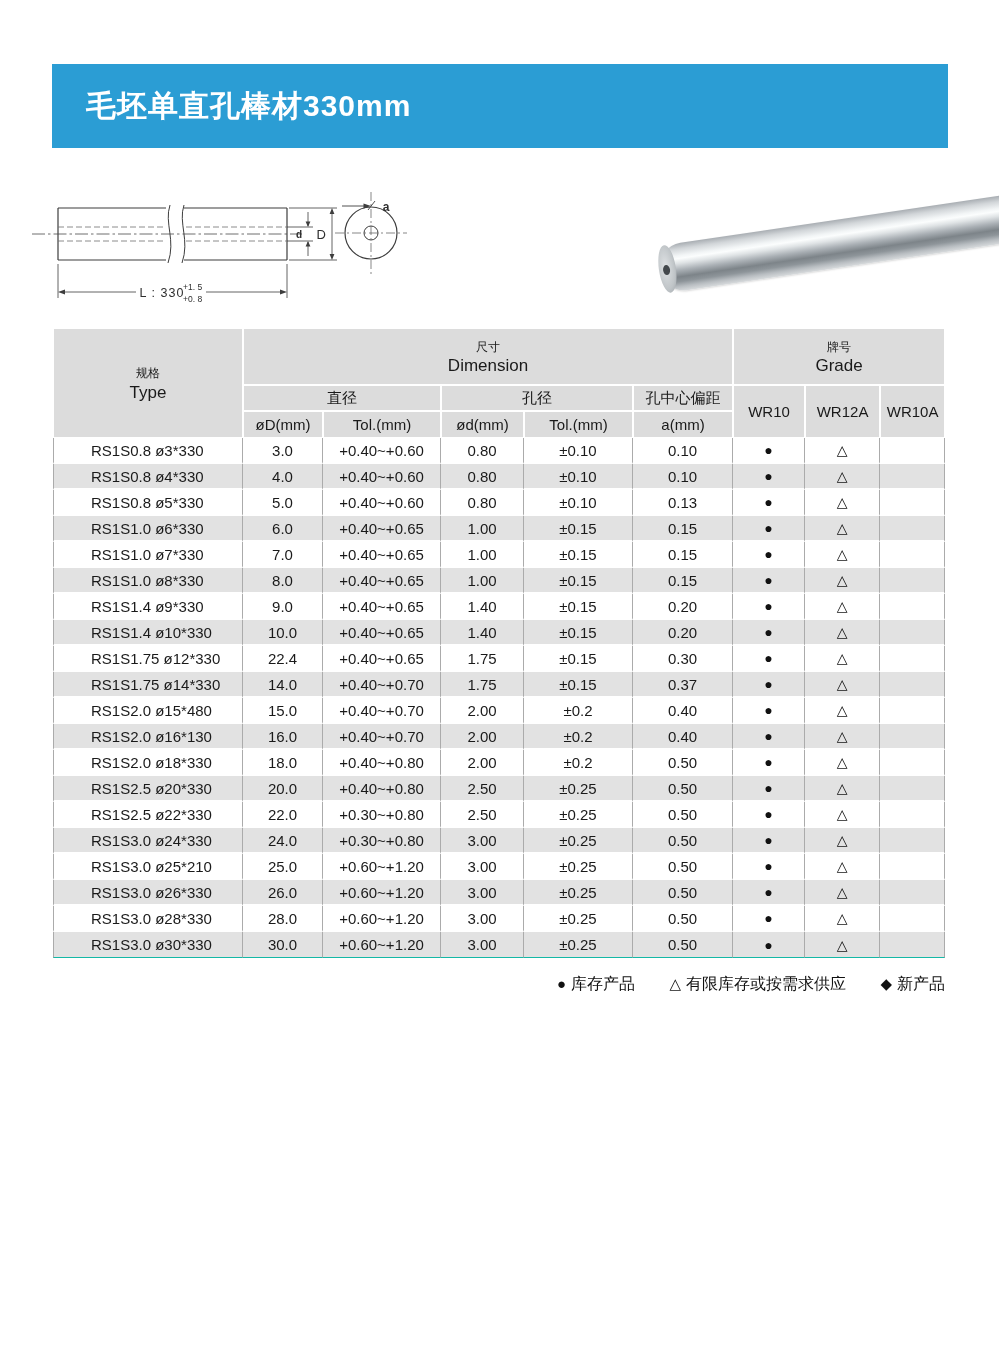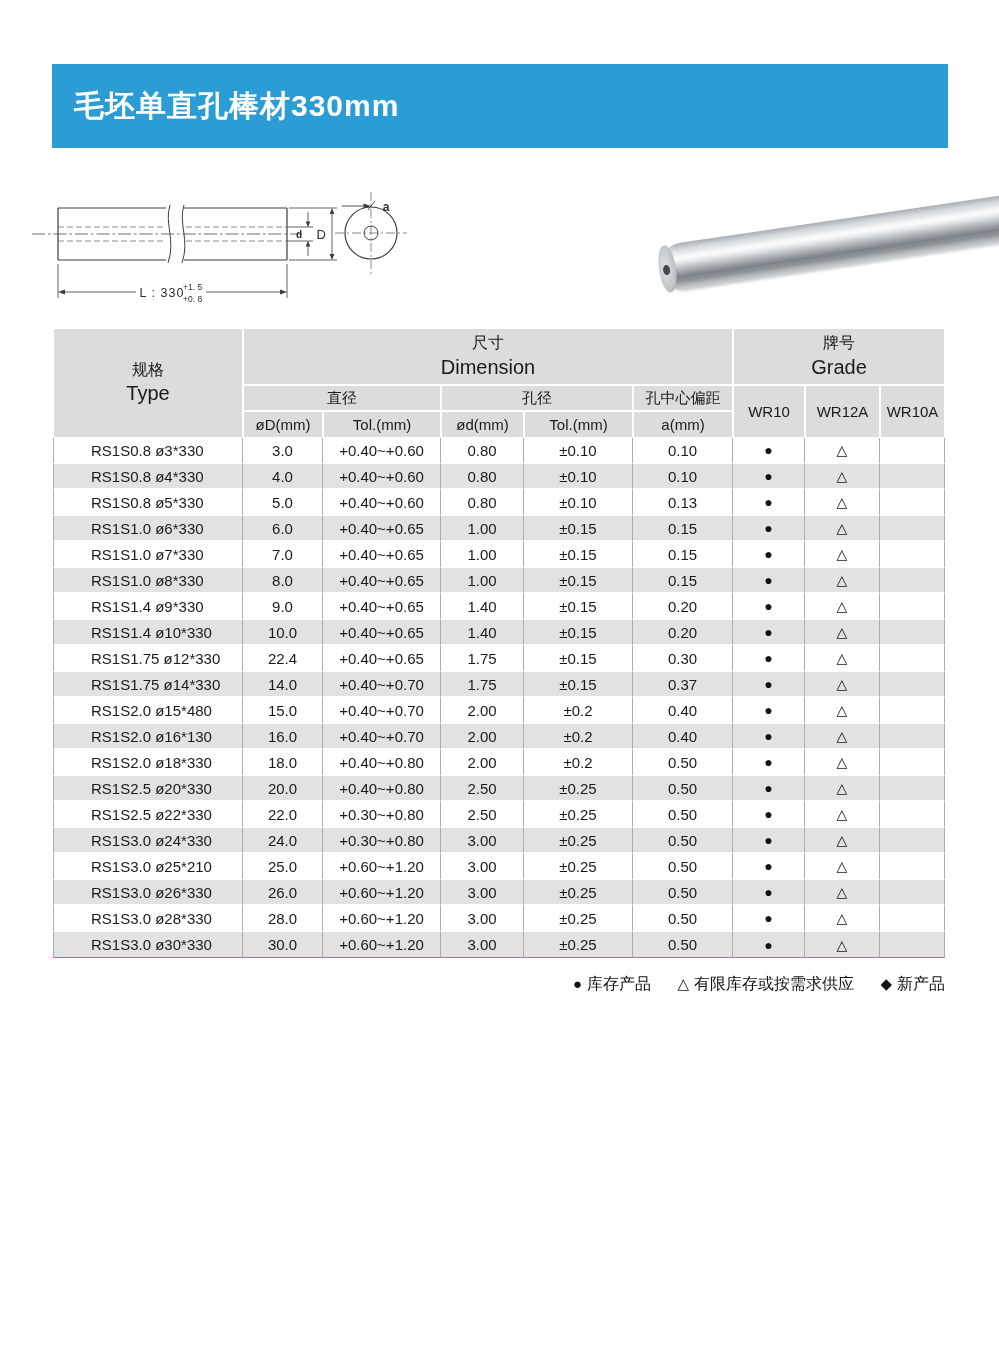--- a/index.html
+++ b/index.html
@@ -8,21 +8,21 @@
     position:relative; width:999px; height:1358px; background:#fff;
     font-family:"Liberation Sans","DejaVu Sans",sans-serif; color:#1a1a1a;
     overflow:hidden;
   }
   
   .banner {
     position:absolute; left:52px; top:64px; width:896px; height:84px;
     background:var(--banner,#2b9dd4); display:flex; align-items:center;
   }
   .banner h1 {
-    padding-left:22px; color:#ffffff; font-size:30px; font-weight:bold;
+    padding-left:34px; color:#ffffff; font-size:30px; font-weight:bold;
     letter-spacing:1px;
   }
   
   .drawing { position:absolute; left:30px; top:180px; width:420px; height:135px; }
   .drawing text { font-family:"Liberation Sans","DejaVu Sans",sans-serif; fill:#2e2e2e; }
   
   .photo { position:absolute; left:630px; top:168px; width:369px; height:145px; overflow:hidden; }
   .rod {
     position:absolute; left:30px; top:78px; width:430px; height:48px;
     transform:rotate(-8.4deg); transform-origin:0px 24px;
@@ -46,38 +46,38 @@
     border-collapse:separate; border-spacing:0; table-layout:fixed;
     font-size:15px;
   }
   .spec th {
     background:var(--hdr,#dcdcdc); border:1px solid #ffffff;
     font-weight:normal; text-align:center; vertical-align:middle; line-height:1.3;
   }
   .spec thead tr:nth-child(1) th { height:57px; }
   .spec thead tr:nth-child(2) th { height:26px; }
   .spec thead tr:nth-child(3) th { height:27px;margin-left:16px; }
-  .spec th .cn { font-size:16px; }
-  .spec th .en { font-size:20px;text-align:right; }
+  .spec th .cn { font-size:12px; }
+  .spec th .en { font-size:17px;text-align:right; }
   .spec td {
     height:26px; text-align:center; vertical-align:middle;
     border-right:1px solid #ababab; border-bottom:2px solid #ffffff;
     background:#ffffff;
   }
   .spec td:first-child { border-left:1px solid #ababab; }
   .spec tbody tr:nth-child(even) td { background:var(--stripe,#e2e2e2); }
   .spec tbody tr:last-child td { border-bottom:1px solid #14b8a6; }
   .spec td.col-type { text-align:left; padding-left:37px; }
   .spec td.col-sym { font-size:14px; color:#111; }
   
   .legend {
     position:absolute; right:54px; top:974px; font-size:16px; color:#111;
     white-space:nowrap; text-align:right;
   }
-  .legend .item { margin-left:22px; }
+  .legend .item { margin-left:30px; }
   .legend .item:first-child { margin-left:8px; }
   .legend .sym { margin-right:5px; font-size:15px; }
 </style>
 </head>
 <body>
 
 <div class="page">
 
   <div class="banner">
     <h1>毛坯单直孔棒材330mm</h1>

